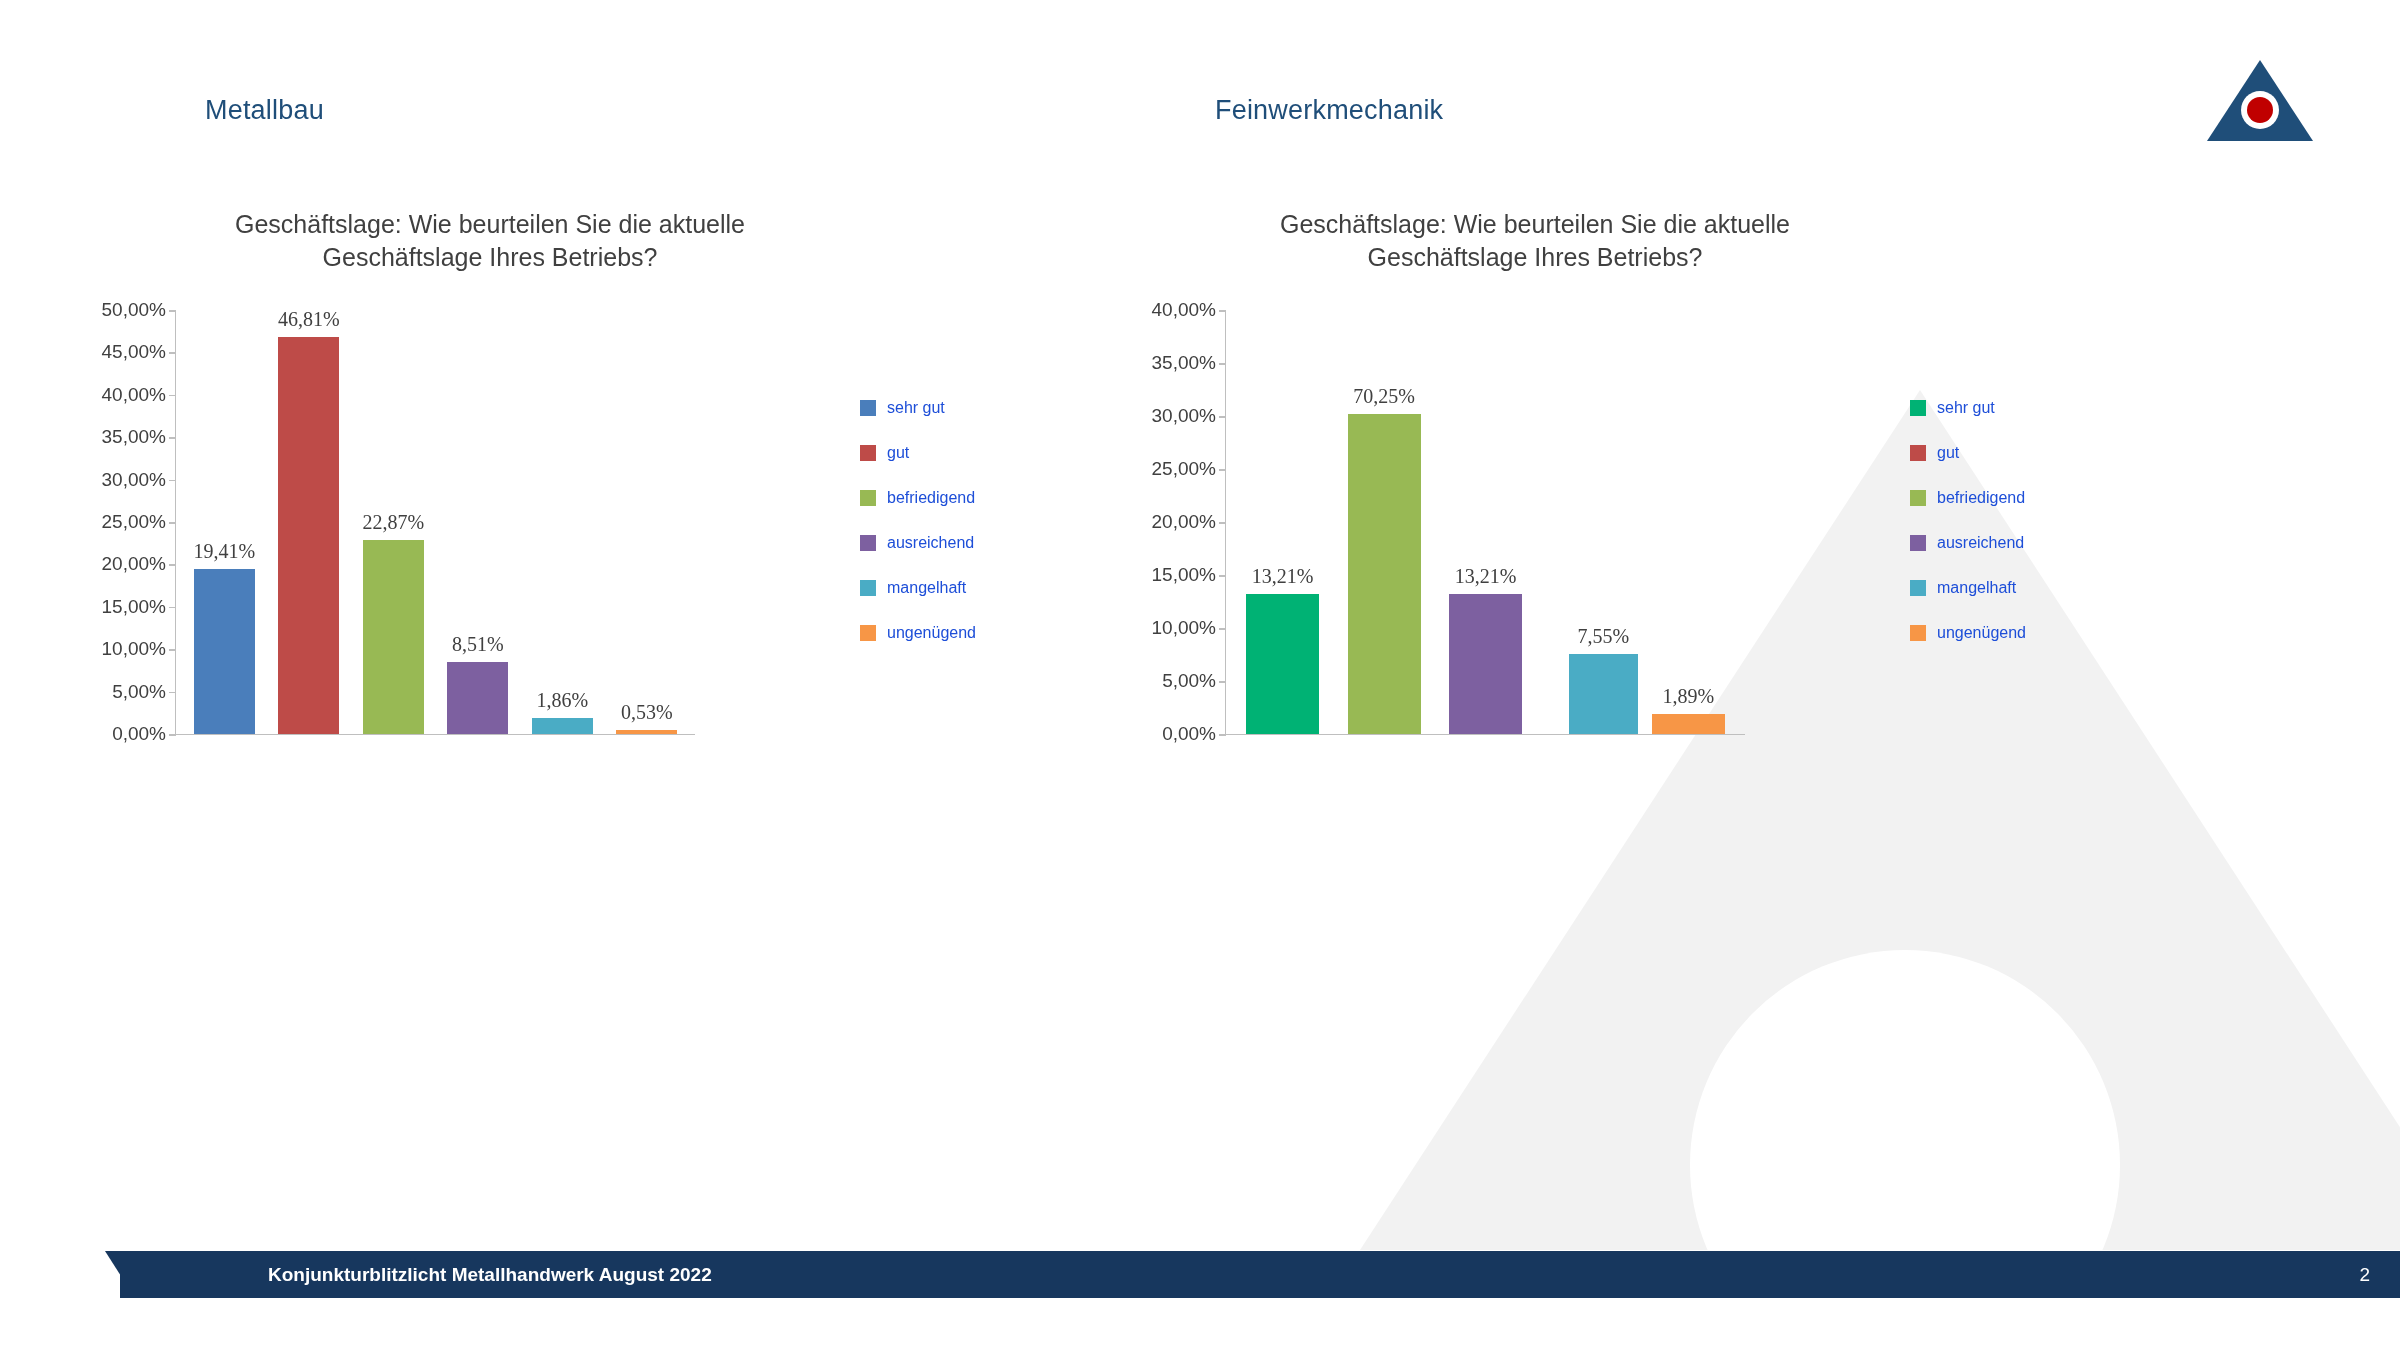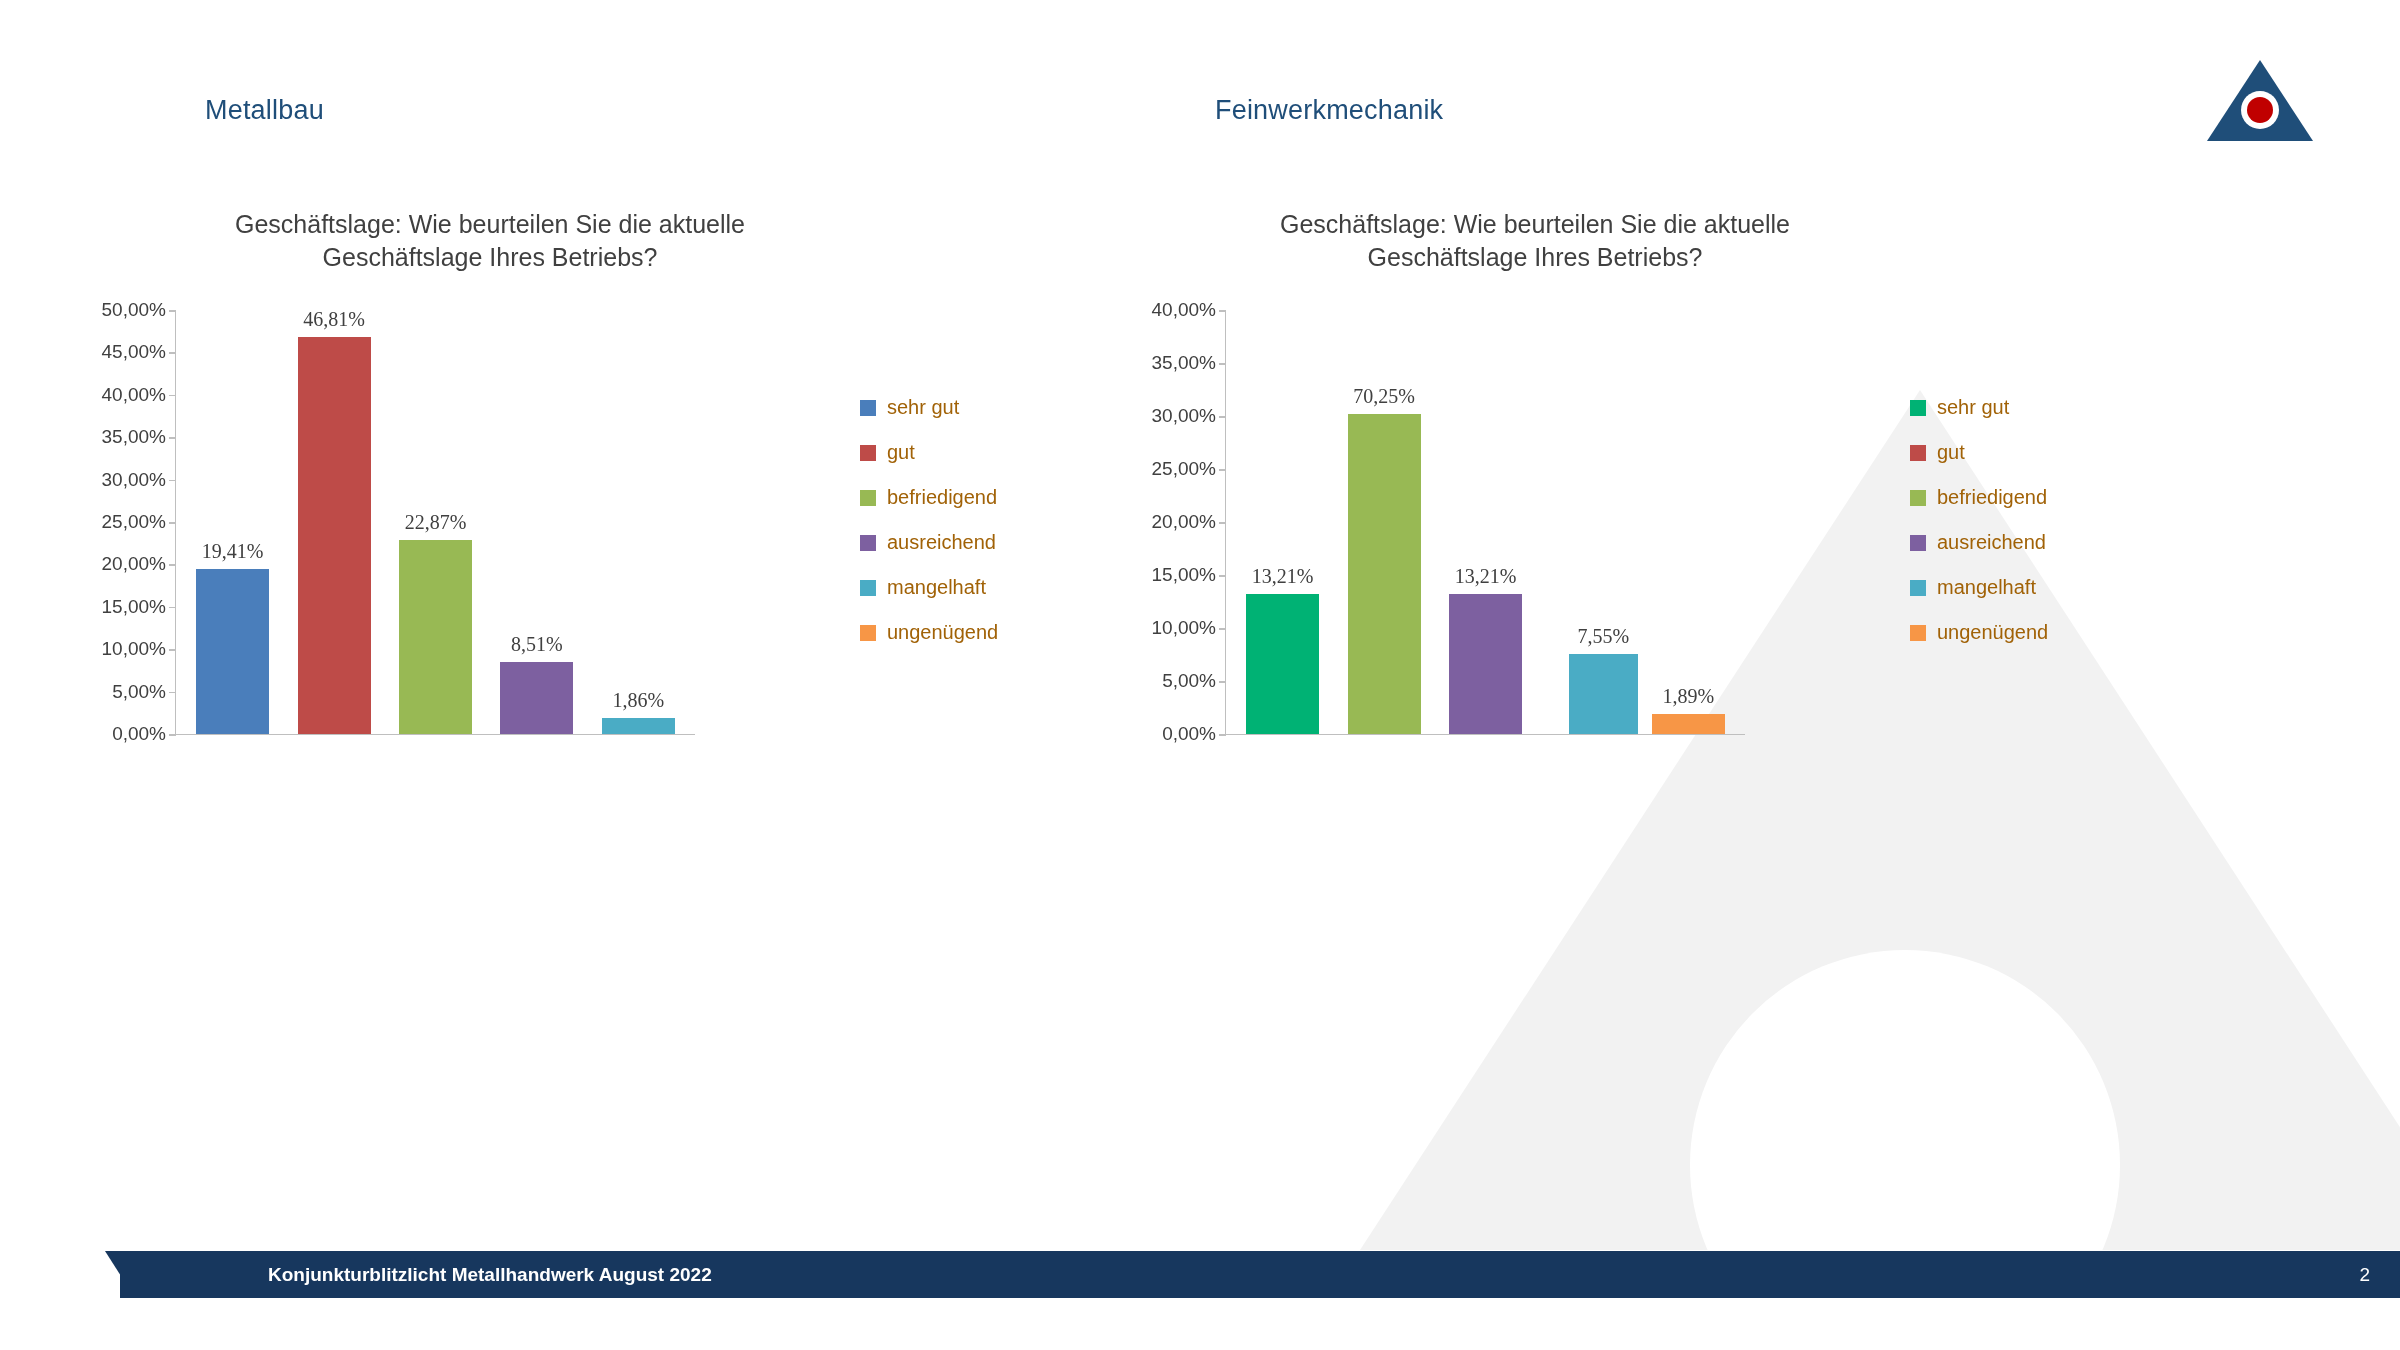--- a/index.html
+++ b/index.html
@@ -110,22 +110,22 @@
     bottom:calc(100% + 6px);
     left:50%;
     transform:translateX(-50%);
     font-size:20px;
     color:#404040;
     white-space:nowrap;
   }
   
   .legend {
     position:absolute;
-    font-size:20px;
-    color:#a16207;
+    font-size:16px;
+    color:#1d4ed8;
   }
   .legend-row {
     display:flex;
     align-items:center;
     height:45px;
   }
   .legend-swatch {
     width:16px; height:16px;
     margin-right:11px;
     flex:0 0 auto;
@@ -228,20 +228,25 @@
         <div class="bar-wrap">
           <div class="bar" style="height: 17.02%; background: rgb(125, 96, 160);">
             <span class="bar-label">8,51%</span>
           </div>
         </div>
         <div class="bar-wrap">
           <div class="bar" style="height: 3.72%; background: rgb(74, 172, 197);">
             <span class="bar-label">1,86%</span>
           </div>
         </div>
+        <div class="bar-wrap">
+          <div class="bar" style="height: 1.06%; background: rgb(247, 150, 70);">
+            <span class="bar-label">0,53%</span>
+          </div>
+        </div>
       </div>
   </div>
   <div class="legend" style="left:860px; top:85px;">
       <div class="legend-row">
         <span class="legend-swatch" style="background: rgb(74, 126, 187);"></span>
         <span>sehr gut</span>
       </div>
       <div class="legend-row">
         <span class="legend-swatch" style="background: rgb(190, 75, 72);"></span>
         <span>gut</span>

